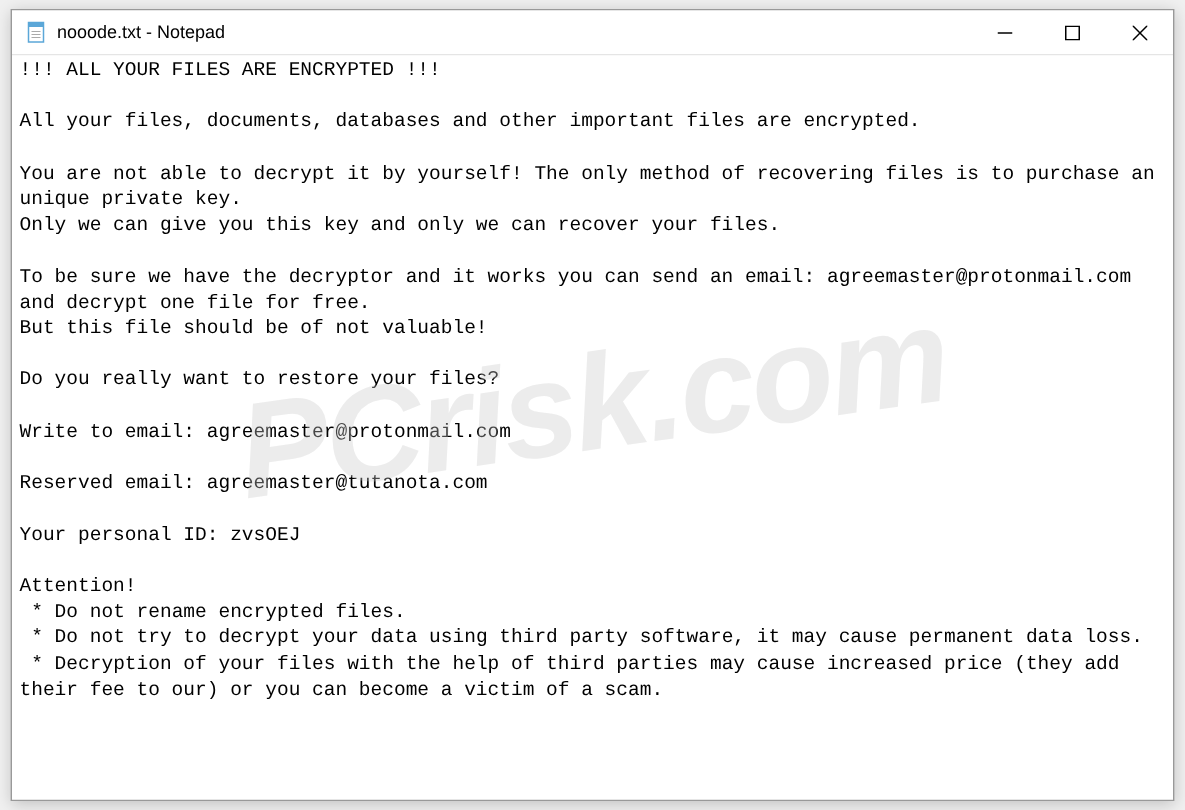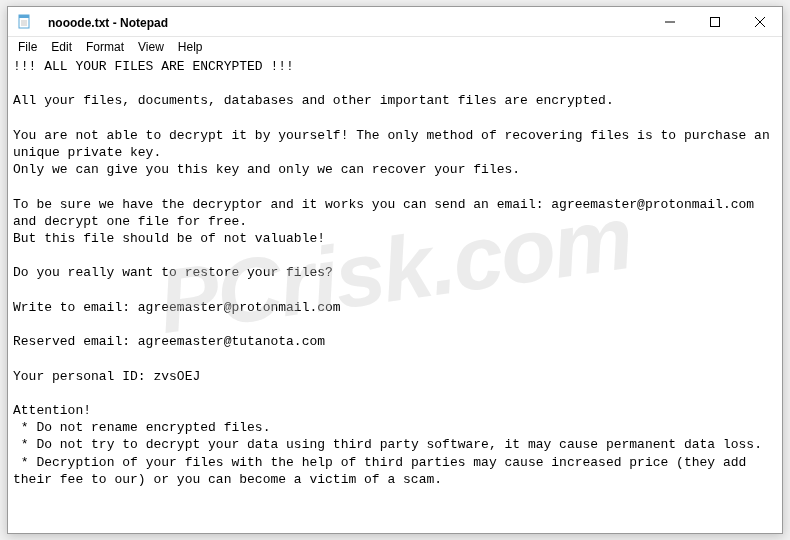--- a/index.html
+++ b/index.html
@@ -30,24 +30,23 @@
     .titlebar {
       height: 30px;
       background: #ffffff;
       display: flex;
       align-items: center;
       justify-content: space-between;
       border-bottom: 1px solid #e5e5e5;
     }
     .titlebar-left {
       display: flex;
-      align-items: flex-end;
+      align-items: flex-start;
       padding-left: 8px;
-      gap: 16px;
-      font-weight: bold;
+      gap: 6px;
     }
     .notepad-icon {
       width: 16px;
       height: 16px;
       display: inline-flex;
       align-items: center;
       justify-content: center;
     }
     .title-text {
       font-size: 12px;
@@ -140,27 +139,20 @@
       </button>
       <button class="win-btn close">
         <svg width="10" height="10" viewBox="0 0 10 10">
             <line x1="0" y1="0" x2="10" y2="10" stroke="#000" stroke-width="1"></line>
             <line x1="10" y1="0" x2="0" y2="10" stroke="#000" stroke-width="1"></line>
           </svg>
       </button>
     </div>
   </div>
 
-  <div class="menubar">
-    <span class="menu-item">File</span>
-    <span class="menu-item">Edit</span>
-    <span class="menu-item">Format</span>
-    <span class="menu-item">View</span>
-    <span class="menu-item">Help</span>
-  </div>
 
   <div class="content">!!! ALL YOUR FILES ARE ENCRYPTED !!!
 
 All your files, documents, databases and other important files are encrypted.
 
 You are not able to decrypt it by yourself! The only method of recovering files is to purchase an unique private key.
 Only we can give you this key and only we can recover your files.
 
 To be sure we have the decryptor and it works you can send an email: agreemaster@protonmail.com  and decrypt one file for free.
 But this file should be of not valuable!

